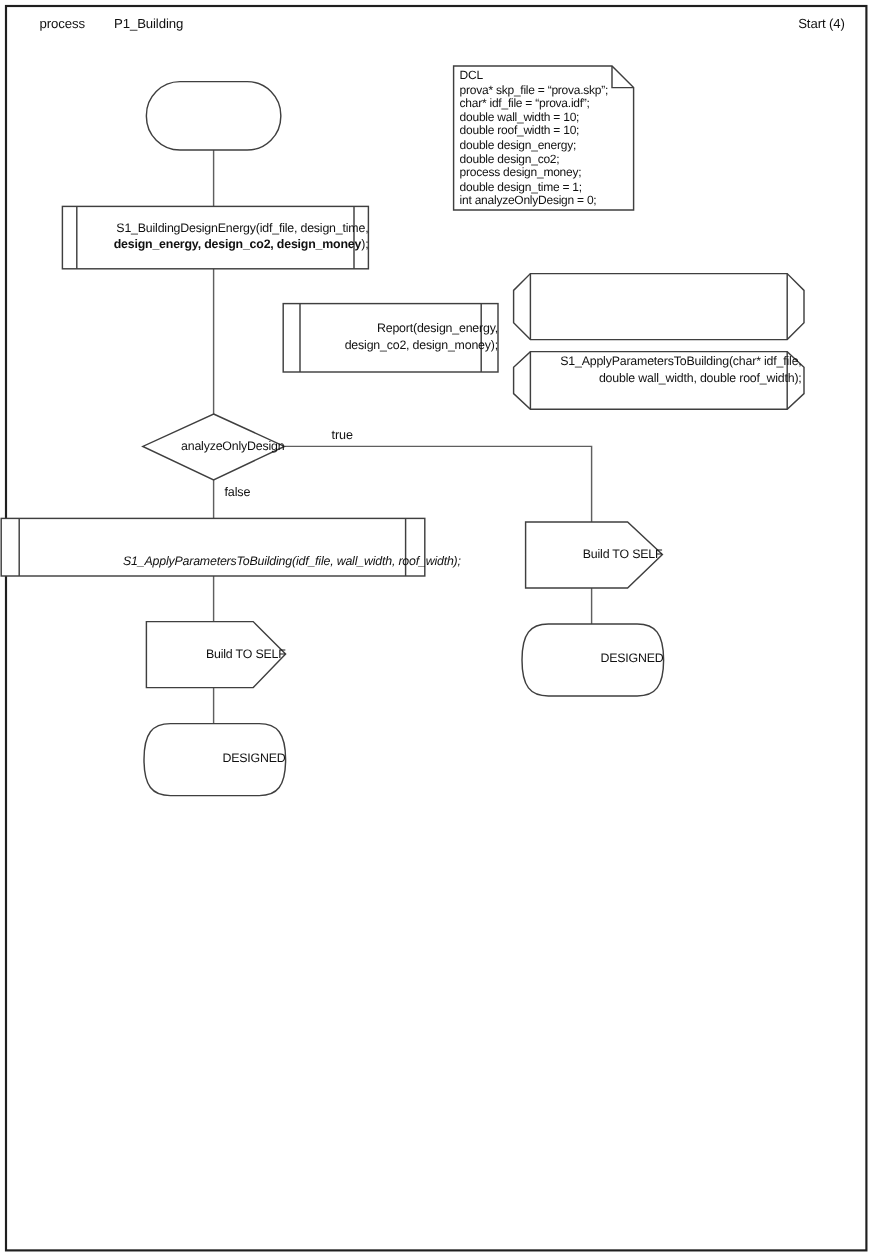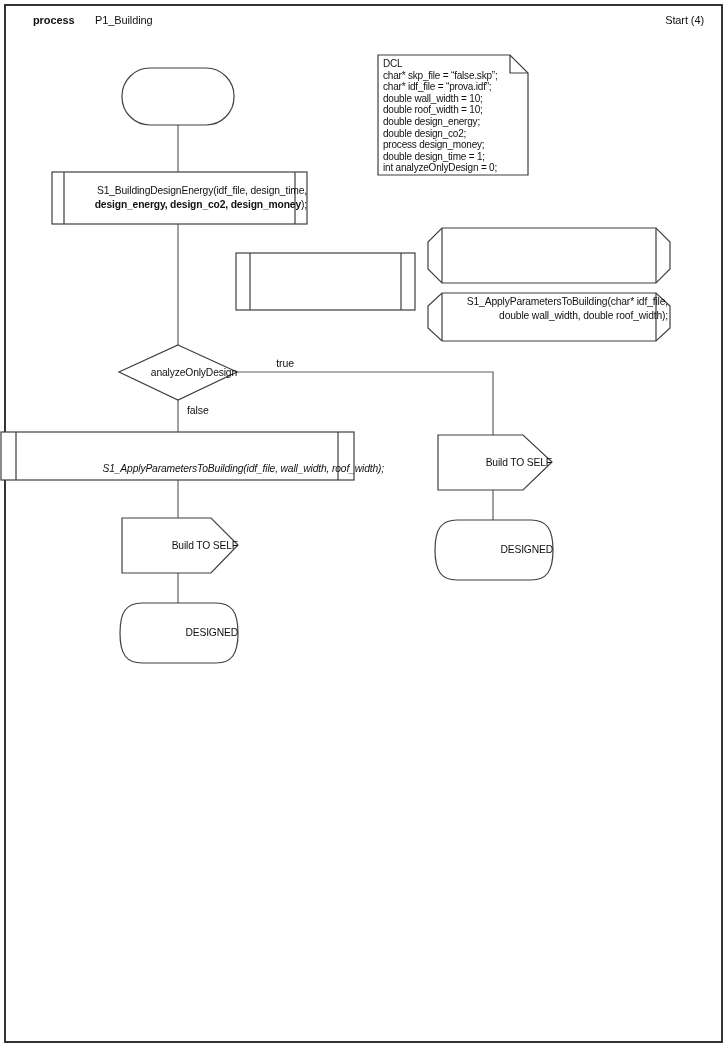--- a/index.html
+++ b/index.html
@@ -17,21 +17,21 @@
     display:flex;flex-direction:column;
     align-items:flex-end;justify-content:center;
     text-align:center;
     font-size:10.3px;line-height:14px;
     letter-spacing:-0.15px;
     white-space:nowrap;
     color:#111;
   }
   .lbl b{font-weight:bold;}
   .hdr{position:absolute;top:14px;font-size:11px;letter-spacing:-0.1px;}
-  .hdr.bold{font-weight:bold;}
+  .hdr.bold{font-weight:normal;}
   .note-text{
     position:absolute;left:383px;top:58px;
     font-size:10px;line-height:11.6px;
     letter-spacing:-0.2px;white-space:nowrap;
   }
   .flag{position:absolute;font-size:10.5px;letter-spacing:-0.1px;}
 </style>
 </head>
 <body>
 
@@ -96,36 +96,40 @@
       <path d="M457 520 H531 C546 520 553 528 553 550 C553 572 546 580 531 580 H457 C442 580 435 572 435 550 C435 528 442 520 457 520 Z"></path>
     </g>
   </svg>
 
   <div class="hdr bold" style="left:33px;">process</div>
   <div class="hdr" style="left:95px;">P1_Building</div>
   <div class="hdr" style="left:584px;width:120px;text-align:right;">Start (4)</div>
 
   <div class="note-text">
     <div>DCL</div>
-    <div>char* skp_file = “false.skp”;</div>
+    <div>prova* skp_file = “prova.skp”;</div>
     <div>char* idf_file = “prova.idf”;</div>
     <div>double wall_width = 10;</div>
     <div>double roof_width = 10;</div>
     <div>double design_energy;</div>
     <div>double design_co2;</div>
     <div>process design_money;</div>
     <div>double design_time = 1;</div>
     <div>int analyzeOnlyDesign = 0;</div>
   </div>
 
   <div class="lbl" style="left:52px;top:172px;width:255px;height:52px;">
     <div><span>S1_BuildingDesignEnergy(idf_file, design_time,</span></div>
     <div><b>design_energy, design_co2, design_money</b><span>);</span></div>
   </div>
 
+  <div class="lbl" style="left:236px;top:253px;width:179px;height:57px;">
+    <div>Report(design_energy,</div>
+    <div>design_co2, design_money);</div>
+  </div>
 
 
   <div class="lbl" style="left:430px;top:293px;width:238px;height:32px;">
     <div>S1_ApplyParametersToBuilding(char* idf_file,</div>
     <div>double wall_width, double roof_width);</div>
   </div>
 
   <div class="lbl" style="left:120px;top:345px;width:117px;height:55px;">analyzeOnlyDesign</div>
   <div class="flag" style="left:258px;top:357px;width:36px;text-align:right;">true</div>
   <div class="flag" style="left:187px;top:404px;width:40px;text-align:left;">false</div>

